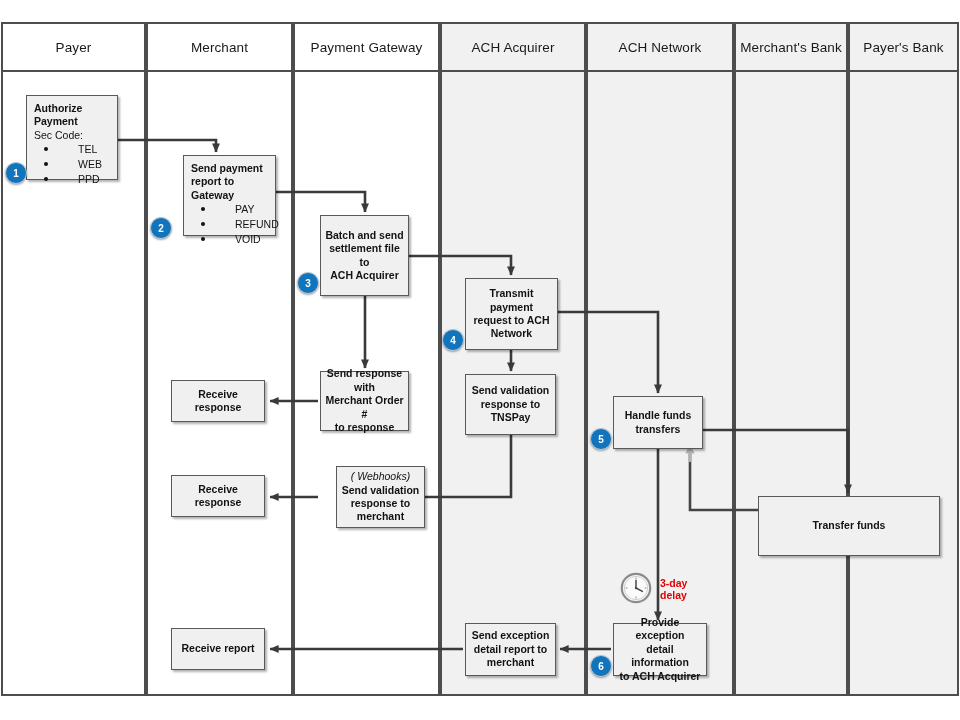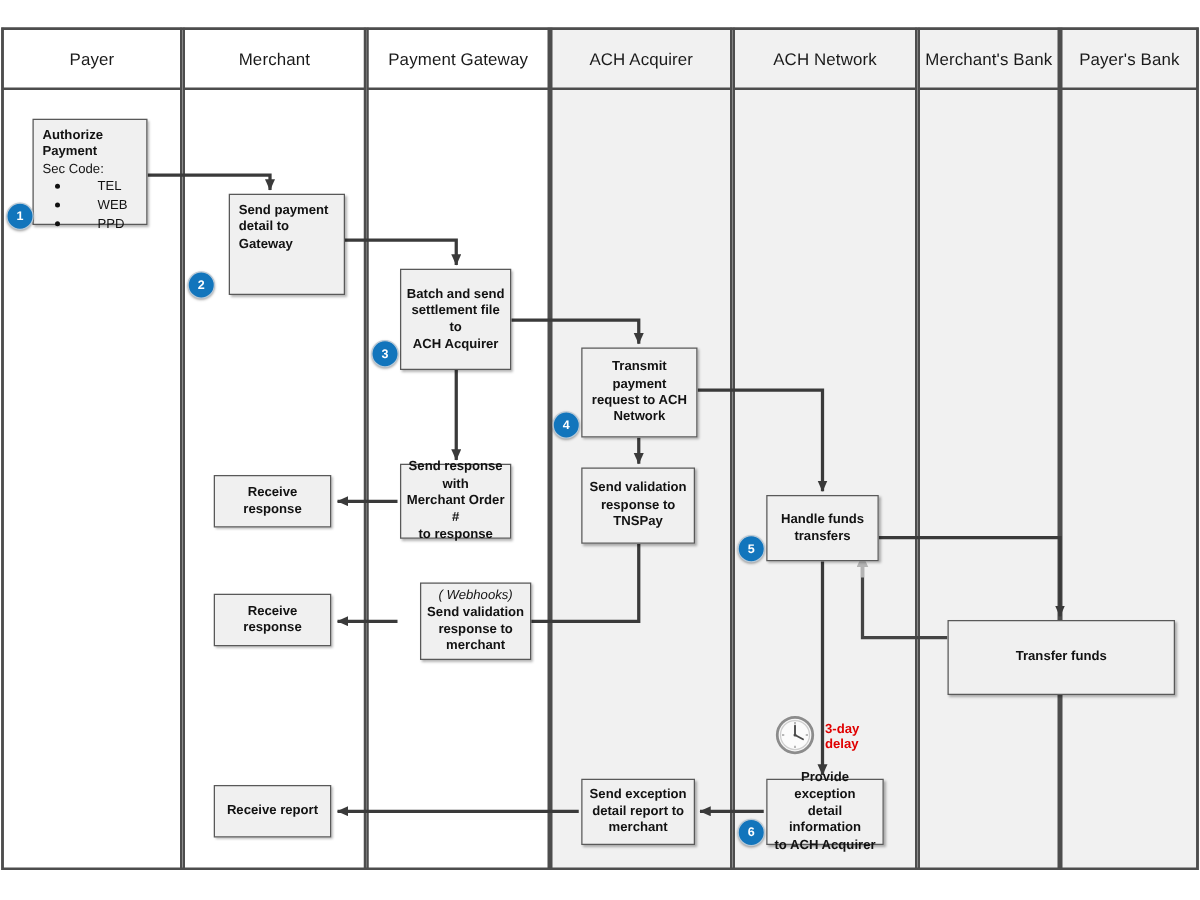--- a/index.html
+++ b/index.html
@@ -231,22 +231,27 @@
     <div class="sub">Sec Code:</div>
     <ul class="bullets">
       <li>TEL</li>
       <li>WEB</li>
       <li>PPD</li>
     </ul>
   </div>
 
   <div class="node left-align" style="left:170px;top:155px;width:93px;height:81px;margin-left:13px;">
     <div>Send payment</div>
-    <div>detail to</div>
+    <div>report to</div>
     <div>Gateway</div>
+    <ul class="bullets">
+      <li>PAY</li>
+      <li>REFUND</li>
+      <li>VOID</li>
+    </ul>
   </div>
 
   <div class="node" style="left:320px;top:215px;width:89px;height:81px;">
     <div>Batch and send</div>
     <div>settlement file to</div>
     <div>ACH Acquirer</div>
   </div>
 
   <div class="node" style="left:465px;top:278px;width:93px;height:72px;">
     <div>Transmit payment</div>

